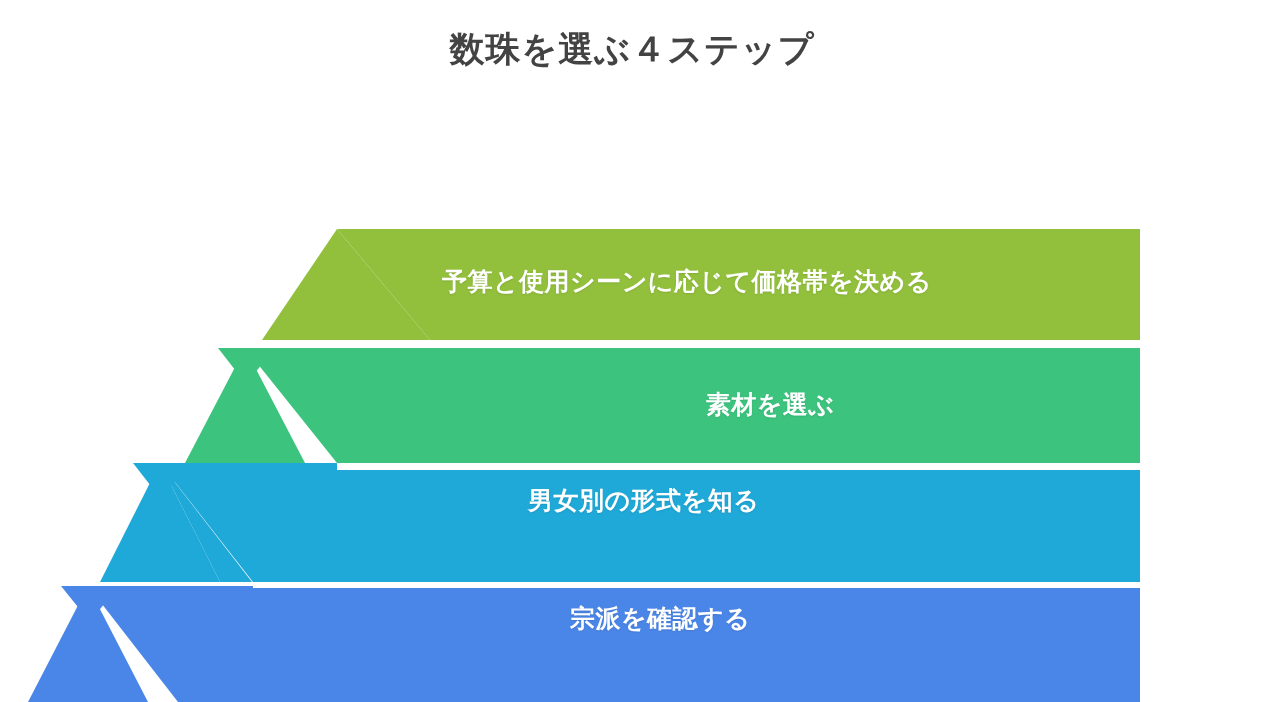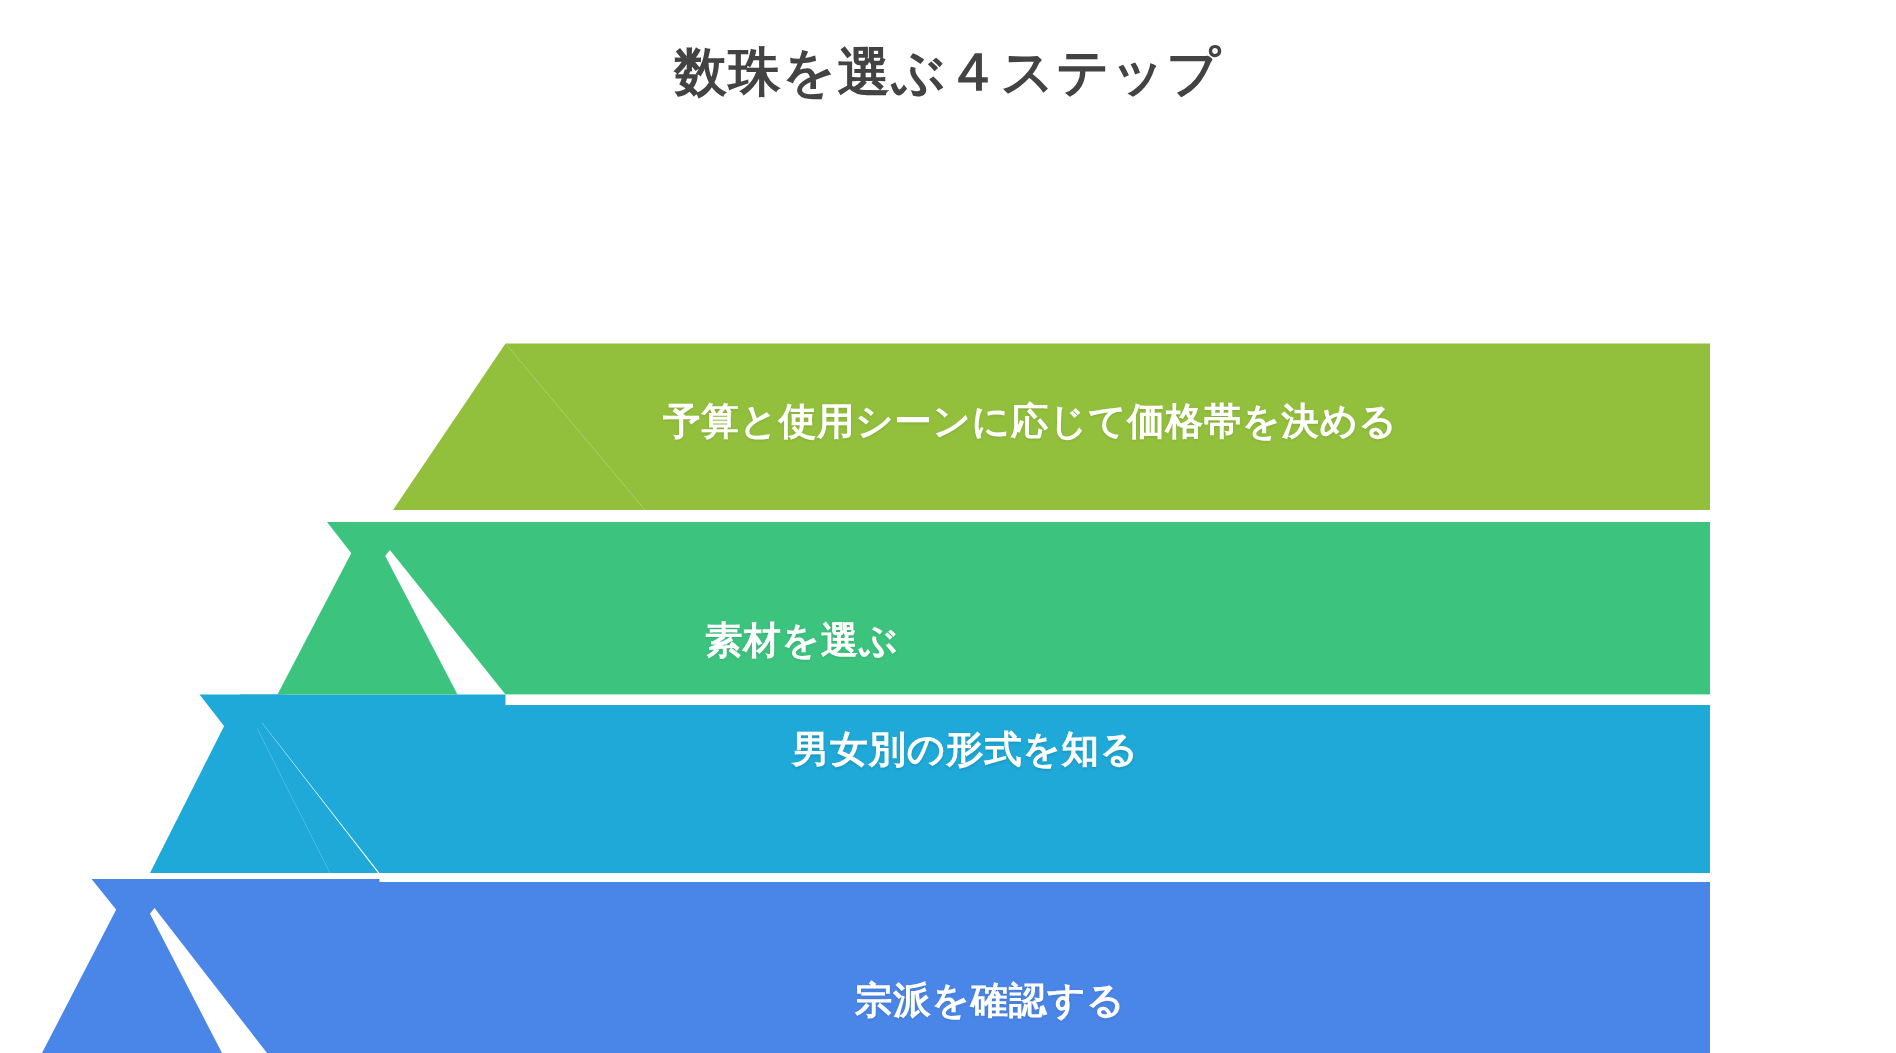--- a/index.html
+++ b/index.html
@@ -80,19 +80,19 @@
       <polygon fill="#92c03c" points="337,229 262,340 430,340"></polygon>
     </g>
 
     <rect x="430" y="340" width="710" height="8" fill="#ffffff"></rect>
     <rect x="337" y="463" width="803" height="7" fill="#ffffff"></rect>
     <rect x="253" y="582" width="887" height="6" fill="#ffffff"></rect>
   </svg>
 
   <div class="tier-label" style="left:414px; top:262px; width:600px;margin-left:28px;">予算と使用シーンに応じて価格帯を決める</div>
 
-  <div class="tier-label" style="left:470px; top:408px; width:600px;">素材を選ぶ</div>
+  <div class="tier-label" style="left:470px; top:385px; width:600px;text-align:center;">素材を選ぶ</div>
 
   <div class="tier-label" style="left:528px; top:481px; width:600px;">男女別の形式を知る</div>
 
-  <div class="tier-label" style="left:570px; top:648px; width:600px;">宗派を確認する</div>
+  <div class="tier-label" style="left:570px; top:599px; width:600px;">宗派を確認する</div>
 
 </div>
 
 </body></html>

